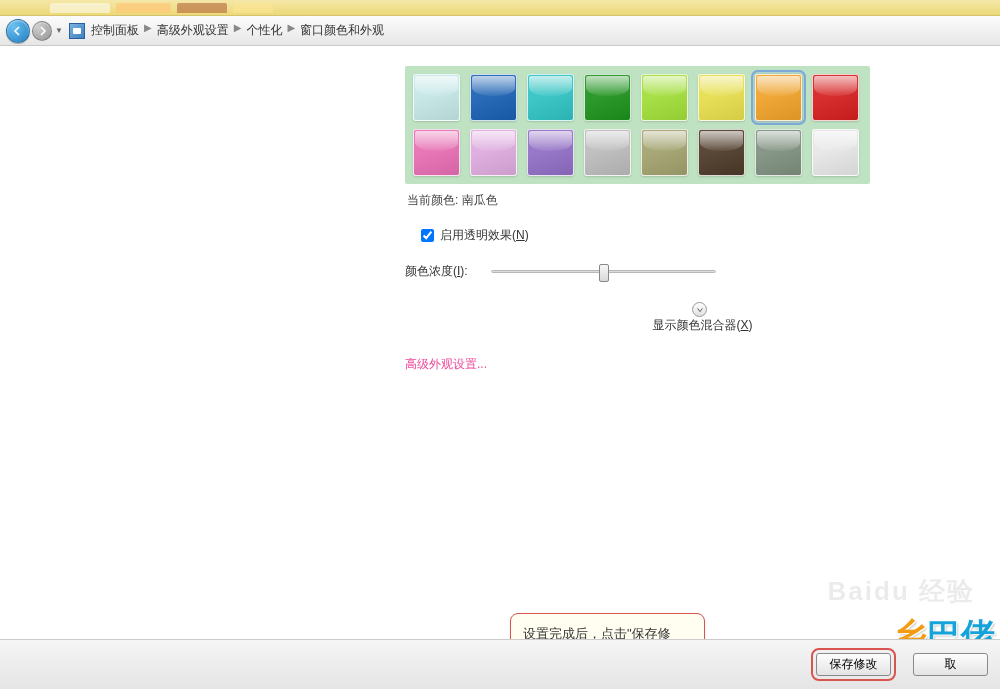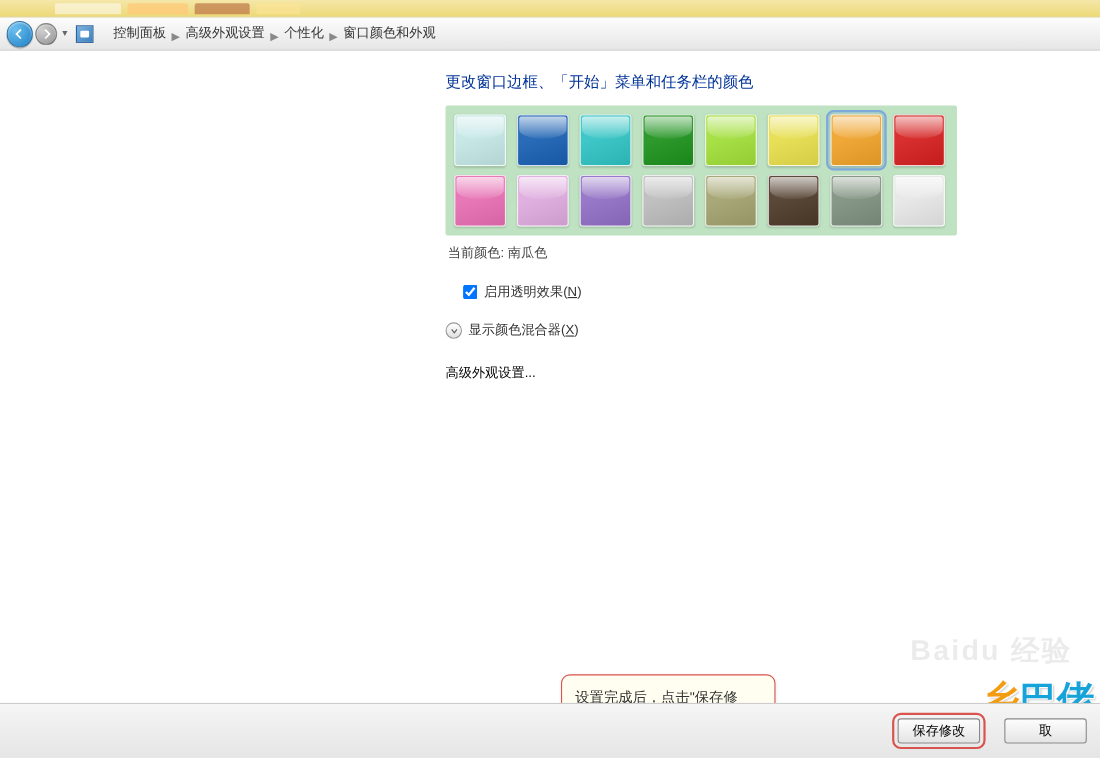--- a/index.html
+++ b/index.html
@@ -15,21 +15,21 @@
 
 
 .navbar { height: 30px; background: linear-gradient(180deg, #fcfcfc 0%, #f0f0f0 55%, #e6e6e6 100%); border-bottom: 1px solid #c8c8c8; display: flex; align-items: center; padding: 0 6px; font-size: 12px; color: #333; }
 .nav-btn { width: 24px; height: 24px; border-radius: 50%; border: 1px solid rgba(0,0,0,0.25); display: flex; align-items: center; justify-content: center; margin-right: 2px; }
 .nav-back { background: radial-gradient(circle at 30% 30%, #6cc0f0, #1d7fc4); box-shadow: inset 0 1px 2px rgba(255,255,255,0.6), 0 1px 1px rgba(0,0,0,0.3); }
 .nav-fwd { background: radial-gradient(circle at 30% 30%, #d0d0d0, #909090); box-shadow: inset 0 1px 2px rgba(255,255,255,0.5); width: 20px; height: 20px; }
 .nav-btn svg { width: 10px; height: 10px; }
 .nav-dd { width: 10px; font-size: 8px; color: #666; margin: 0 4px 0 1px; }
 .bc-icon { width: 16px; height: 16px; background: linear-gradient(135deg,#7bb3e0,#3a7fbd); border: 1px solid #2a5f9d; margin-right: 6px; display:flex;align-items:center;justify-content:center;}
 .bc-icon::after{content:"";width:8px;height:6px;background:#fff;border-radius:1px;}
-.bc { display: flex; align-items: flex-end; margin-left: 12px; }
+.bc { display: flex; align-items: flex-start; }
 .bc span.sep { margin: 0 5px; color: #888; font-size:10px;}
 .bc a { color: #333; text-decoration: none; cursor: pointer; }
 
 
 .content { padding: 20px 0 0 405px; }
 .heading { color: #003399; font-size: 14px; font-weight: normal; margin-bottom: 12px; }
 
 .swatch-bg { background: #bfe2c2; padding: 8px; width: 465px; border-radius: 2px; }
 .swatch-row { display: flex; gap: 10px; }
 .swatch-row + .swatch-row { margin-top: 8px; }
@@ -42,25 +42,25 @@
 .row { display: flex; align-items: center; font-size: 12px; color: #333; margin-bottom: 18px; padding-left: 16px; }
 .cb { width: 13px; height: 13px; margin-right: 6px; }
 .label u { text-decoration: underline; }
 
 .slider-row { display: flex; align-items: center; font-size: 12px; color: #333; margin-bottom: 22px; }
 .slider-label { width: 78px; }
 .slider { position: relative; width: 225px; height: 18px; margin-left: 8px; }
 .track { position: absolute; top: 8px; left: 0; right: 0; height: 3px; background: #dcdcdc; border: 1px solid #b8b8b8; border-radius: 2px; }
 .thumb { position: absolute; top: 2px; width: 10px; height: 18px; background: linear-gradient(180deg,#f8f8f8,#d8d8d8); border: 1px solid #888; border-radius: 2px; cursor: pointer; }
 
-.expander { display: flex; align-items: center; font-size: 12px; color: #333; margin-bottom: 22px; cursor: pointer; }
+.expander { display: flex; align-items: center; font-size: 12px; color: #333; margin-bottom: 22px; cursor: pointer; flex-direction: column; }
 .expander .chev { width: 15px; height: 15px; border: 1px solid #999; border-radius: 50%; background: linear-gradient(180deg,#fff,#e0e0e0); display:flex; align-items:center; justify-content:center; margin-right: 6px; }
 .expander .chev svg { width:8px; height:8px; }
 
-.link { color: #000000; font-size: 12px; cursor: pointer; }
+.link { color: #ec4899; font-size: 12px; cursor: pointer; }
 
 
 .wm-baidu { position: absolute; right: 25px; bottom: 80px; color: rgba(0,0,0,0.08); font-size: 26px; font-weight: bold; letter-spacing:2px;}
 .wm-306 { position: absolute; right: 5px; bottom: 20px; }
 .wm-306 .big { color: #16a3d9; font-size: 34px; font-weight: bold; text-shadow: 1px 1px 0 #fff, 2px 2px 2px rgba(0,0,0,0.2); }
 .wm-306 .orange { color: #f39c12; }
 .wm-306 .url { color: #e74c3c; font-size: 9px; text-align: right; letter-spacing:0.5px;}
 
 
 .bottombar { position: absolute; left:0; right:0; bottom:0; height: 50px; background: linear-gradient(180deg,#f5f5f5,#e5e5e5); border-top: 1px solid #ccc; display:flex; align-items:center; justify-content:flex-end; padding-right: 12px; gap: 22px;}
@@ -98,21 +98,20 @@
       <span class="sep">▶</span>
     <a>高级外观设置</a>
       <span class="sep">▶</span>
     <a>个性化</a>
       <span class="sep">▶</span>
     <a>窗口颜色和外观</a>
   </div>
 </div>
 
 <div class="content">
-  <div class="heading">更改窗口边框、「开始」菜单和任务栏的颜色</div>
 
   <div class="swatch-bg">
     <div class="swatch-row" id="row1">
         <div class="swatch" style="background: linear-gradient(160deg, rgb(200, 232, 232) 40%, rgb(180, 212, 212) 100%);"></div>
         <div class="swatch" style="background: linear-gradient(160deg, rgb(43, 108, 184) 40%, rgb(23, 88, 164) 100%);"></div>
         <div class="swatch" style="background: linear-gradient(160deg, rgb(63, 199, 199) 40%, rgb(43, 179, 179) 100%);"></div>
         <div class="swatch" style="background: linear-gradient(160deg, rgb(46, 154, 46) 40%, rgb(26, 134, 26) 100%);"></div>
         <div class="swatch" style="background: linear-gradient(160deg, rgb(168, 224, 72) 40%, rgb(148, 204, 52) 100%);"></div>
         <div class="swatch" style="background: linear-gradient(160deg, rgb(232, 224, 88) 40%, rgb(212, 204, 68) 100%);"></div>
         <div class="swatch selected" style="background: linear-gradient(160deg, rgb(240, 168, 56) 40%, rgb(220, 148, 36) 100%);"></div>
@@ -132,20 +131,27 @@
 
   <div class="current-color">
     <span>当前颜色:</span> <span>南瓜色</span>
   </div>
 
   <div class="row">
     <input type="checkbox" class="cb" checked="" style="">
     <span class="label"><span>启用透明效果(</span><u>N</u><span>)</span></span>
   </div>
 
+  <div class="slider-row">
+    <span class="slider-label"><span>颜色浓度(</span><u>I</u><span>):</span></span>
+    <div class="slider">
+      <div class="track"></div>
+      <div class="thumb" id="thumb" style="left: 107.5px;"></div>
+    </div>
+  </div>
 
   <div class="expander">
     <span class="chev">
       <svg viewBox="0 0 10 10">
           <path d="M2 3 L5 7 L8 3" stroke="#555" stroke-width="1.2" fill="none"></path>
         </svg>
     </span>
     <span><span>显示颜色混合器(</span><u>X</u><span>)</span></span>
   </div>
 

